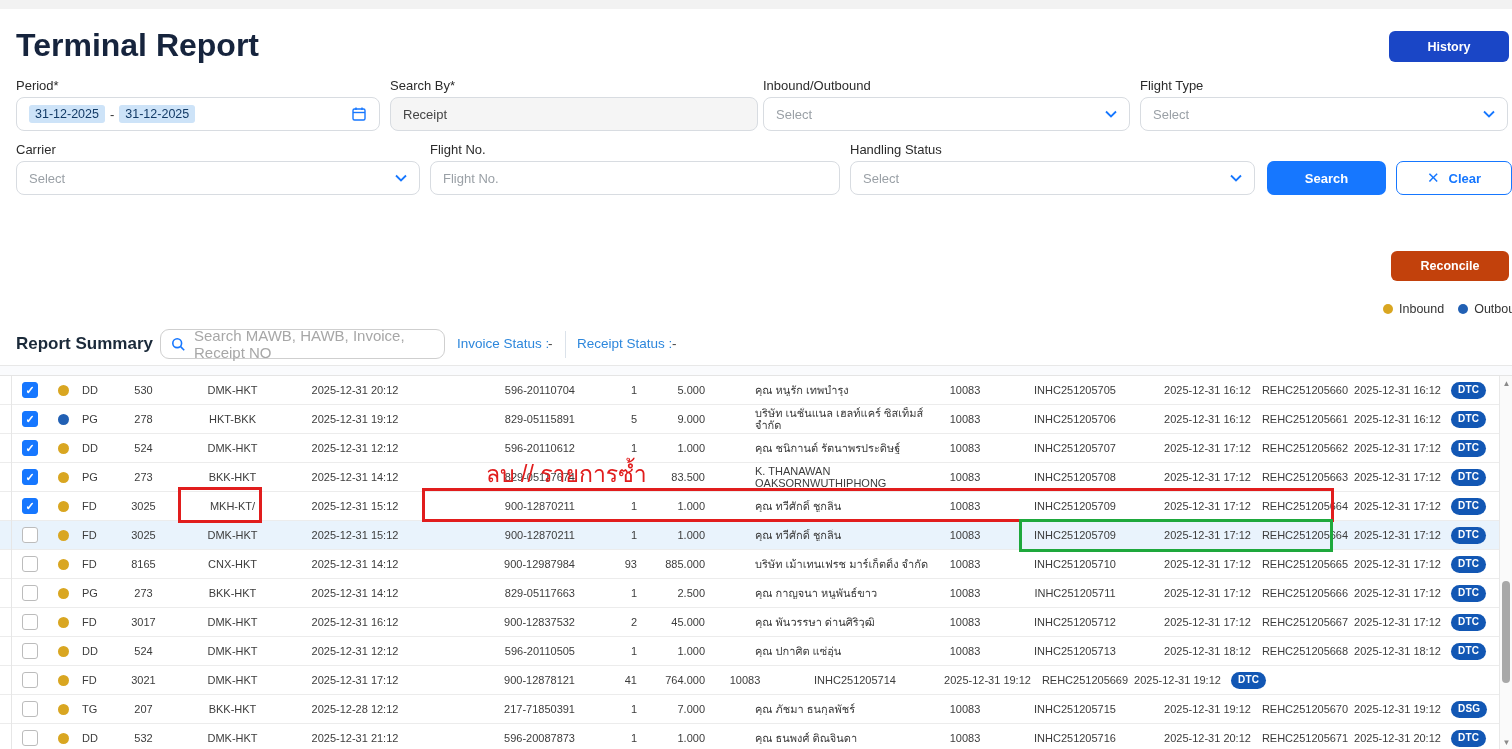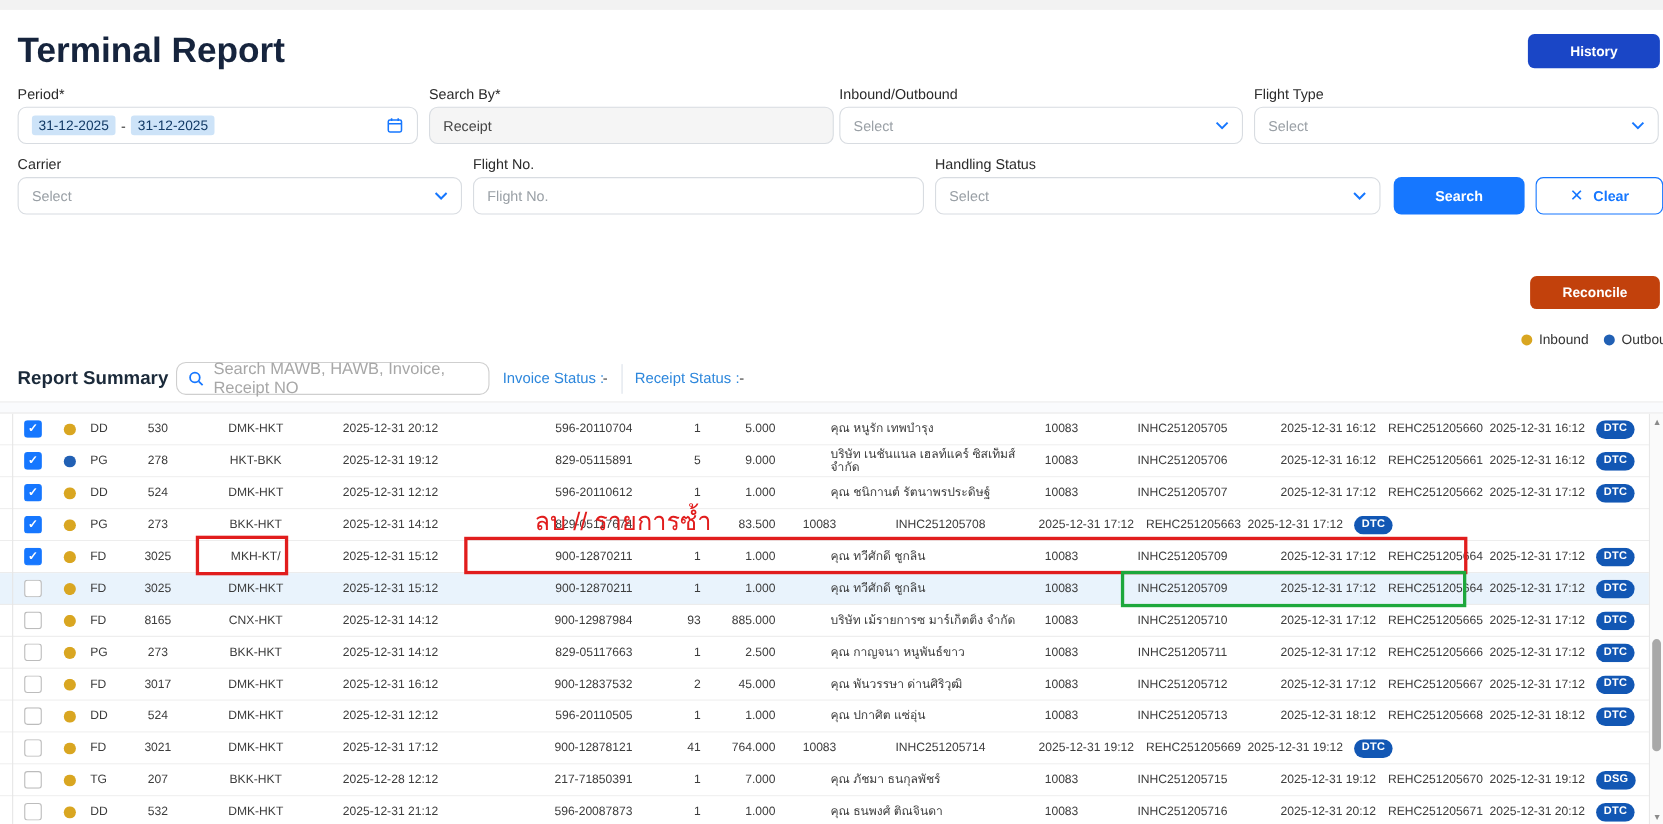--- a/index.html
+++ b/index.html
@@ -288,20 +288,21 @@
           <div class="cell c-dot">
             <span class="dot inbound"></span>
           </div>
           <div class="cell c-car">PG</div>
           <div class="cell c-flt">273</div>
           <div class="cell c-rt">BKK-HKT</div>
           <div class="cell c-fd">2025-12-31 14:12</div>
           <div class="cell c-mawb">829-05117674</div>
           <div class="cell c-pcs"></div>
           <div class="cell c-wgt">83.500</div>
+          <div class="cell c-cust">K. THANAWAN OAKSORNWUTHIPHONG</div>
           <div class="cell c-code">10083</div>
           <div class="cell c-inv">INHC251205708</div>
           <div class="cell c-invd">2025-12-31 17:12</div>
           <div class="cell c-rec">REHC251205663</div>
           <div class="cell c-recd">2025-12-31 17:12</div>
           <div class="cell c-bdg">
             <span class="badge">DTC</span>
           </div>
         </div>
         <div class="trow">
@@ -359,21 +360,21 @@
           <div class="cell c-dot">
             <span class="dot inbound"></span>
           </div>
           <div class="cell c-car">FD</div>
           <div class="cell c-flt">8165</div>
           <div class="cell c-rt">CNX-HKT</div>
           <div class="cell c-fd">2025-12-31 14:12</div>
           <div class="cell c-mawb">900-12987984</div>
           <div class="cell c-pcs">93</div>
           <div class="cell c-wgt">885.000</div>
-          <div class="cell c-cust">บริษัท เม้รายการซ มาร์เก็ตติ้ง จำกัด</div>
+          <div class="cell c-cust">บริษัท เม้าเทนเฟรช มาร์เก็ตติ้ง จำกัด</div>
           <div class="cell c-code">10083</div>
           <div class="cell c-inv">INHC251205710</div>
           <div class="cell c-invd">2025-12-31 17:12</div>
           <div class="cell c-rec">REHC251205665</div>
           <div class="cell c-recd">2025-12-31 17:12</div>
           <div class="cell c-bdg">
             <span class="badge">DTC</span>
           </div>
         </div>
         <div class="trow">

